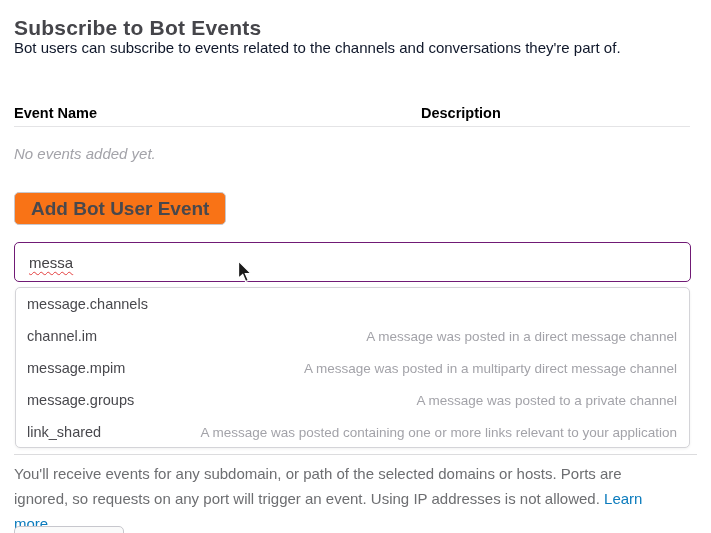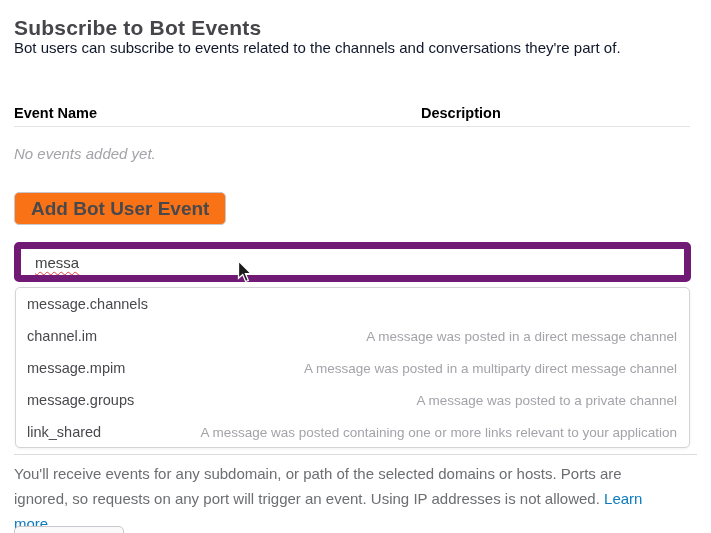--- a/index.html
+++ b/index.html
@@ -45,21 +45,21 @@
     height: 33px; line-height: 31px; padding: 0 16px;
     background: #f97316;
     border: 1px solid #c7c7cd; border-radius: 5px;
     font-size: 19px; font-weight: bold; color: #48484d;
     cursor: pointer; white-space: nowrap;
   }
 
   .search-input {
     left: 14px; top: 242px; width: 677px; height: 40px;
     background: #ffffff;
-    border: 7px solid #701a75; border-radius: 5px;
+    border: 1px solid #701a75; border-radius: 5px;
     font-size: 15px; color: #434245;
     padding: 0 14px;
     display: flex; align-items: center;
     cursor: text;
   }
   .typed-text {
     text-decoration-line: underline;
     text-decoration-style: wavy;
     text-decoration-color: #e33e3e;
     text-decoration-thickness: 1px;

